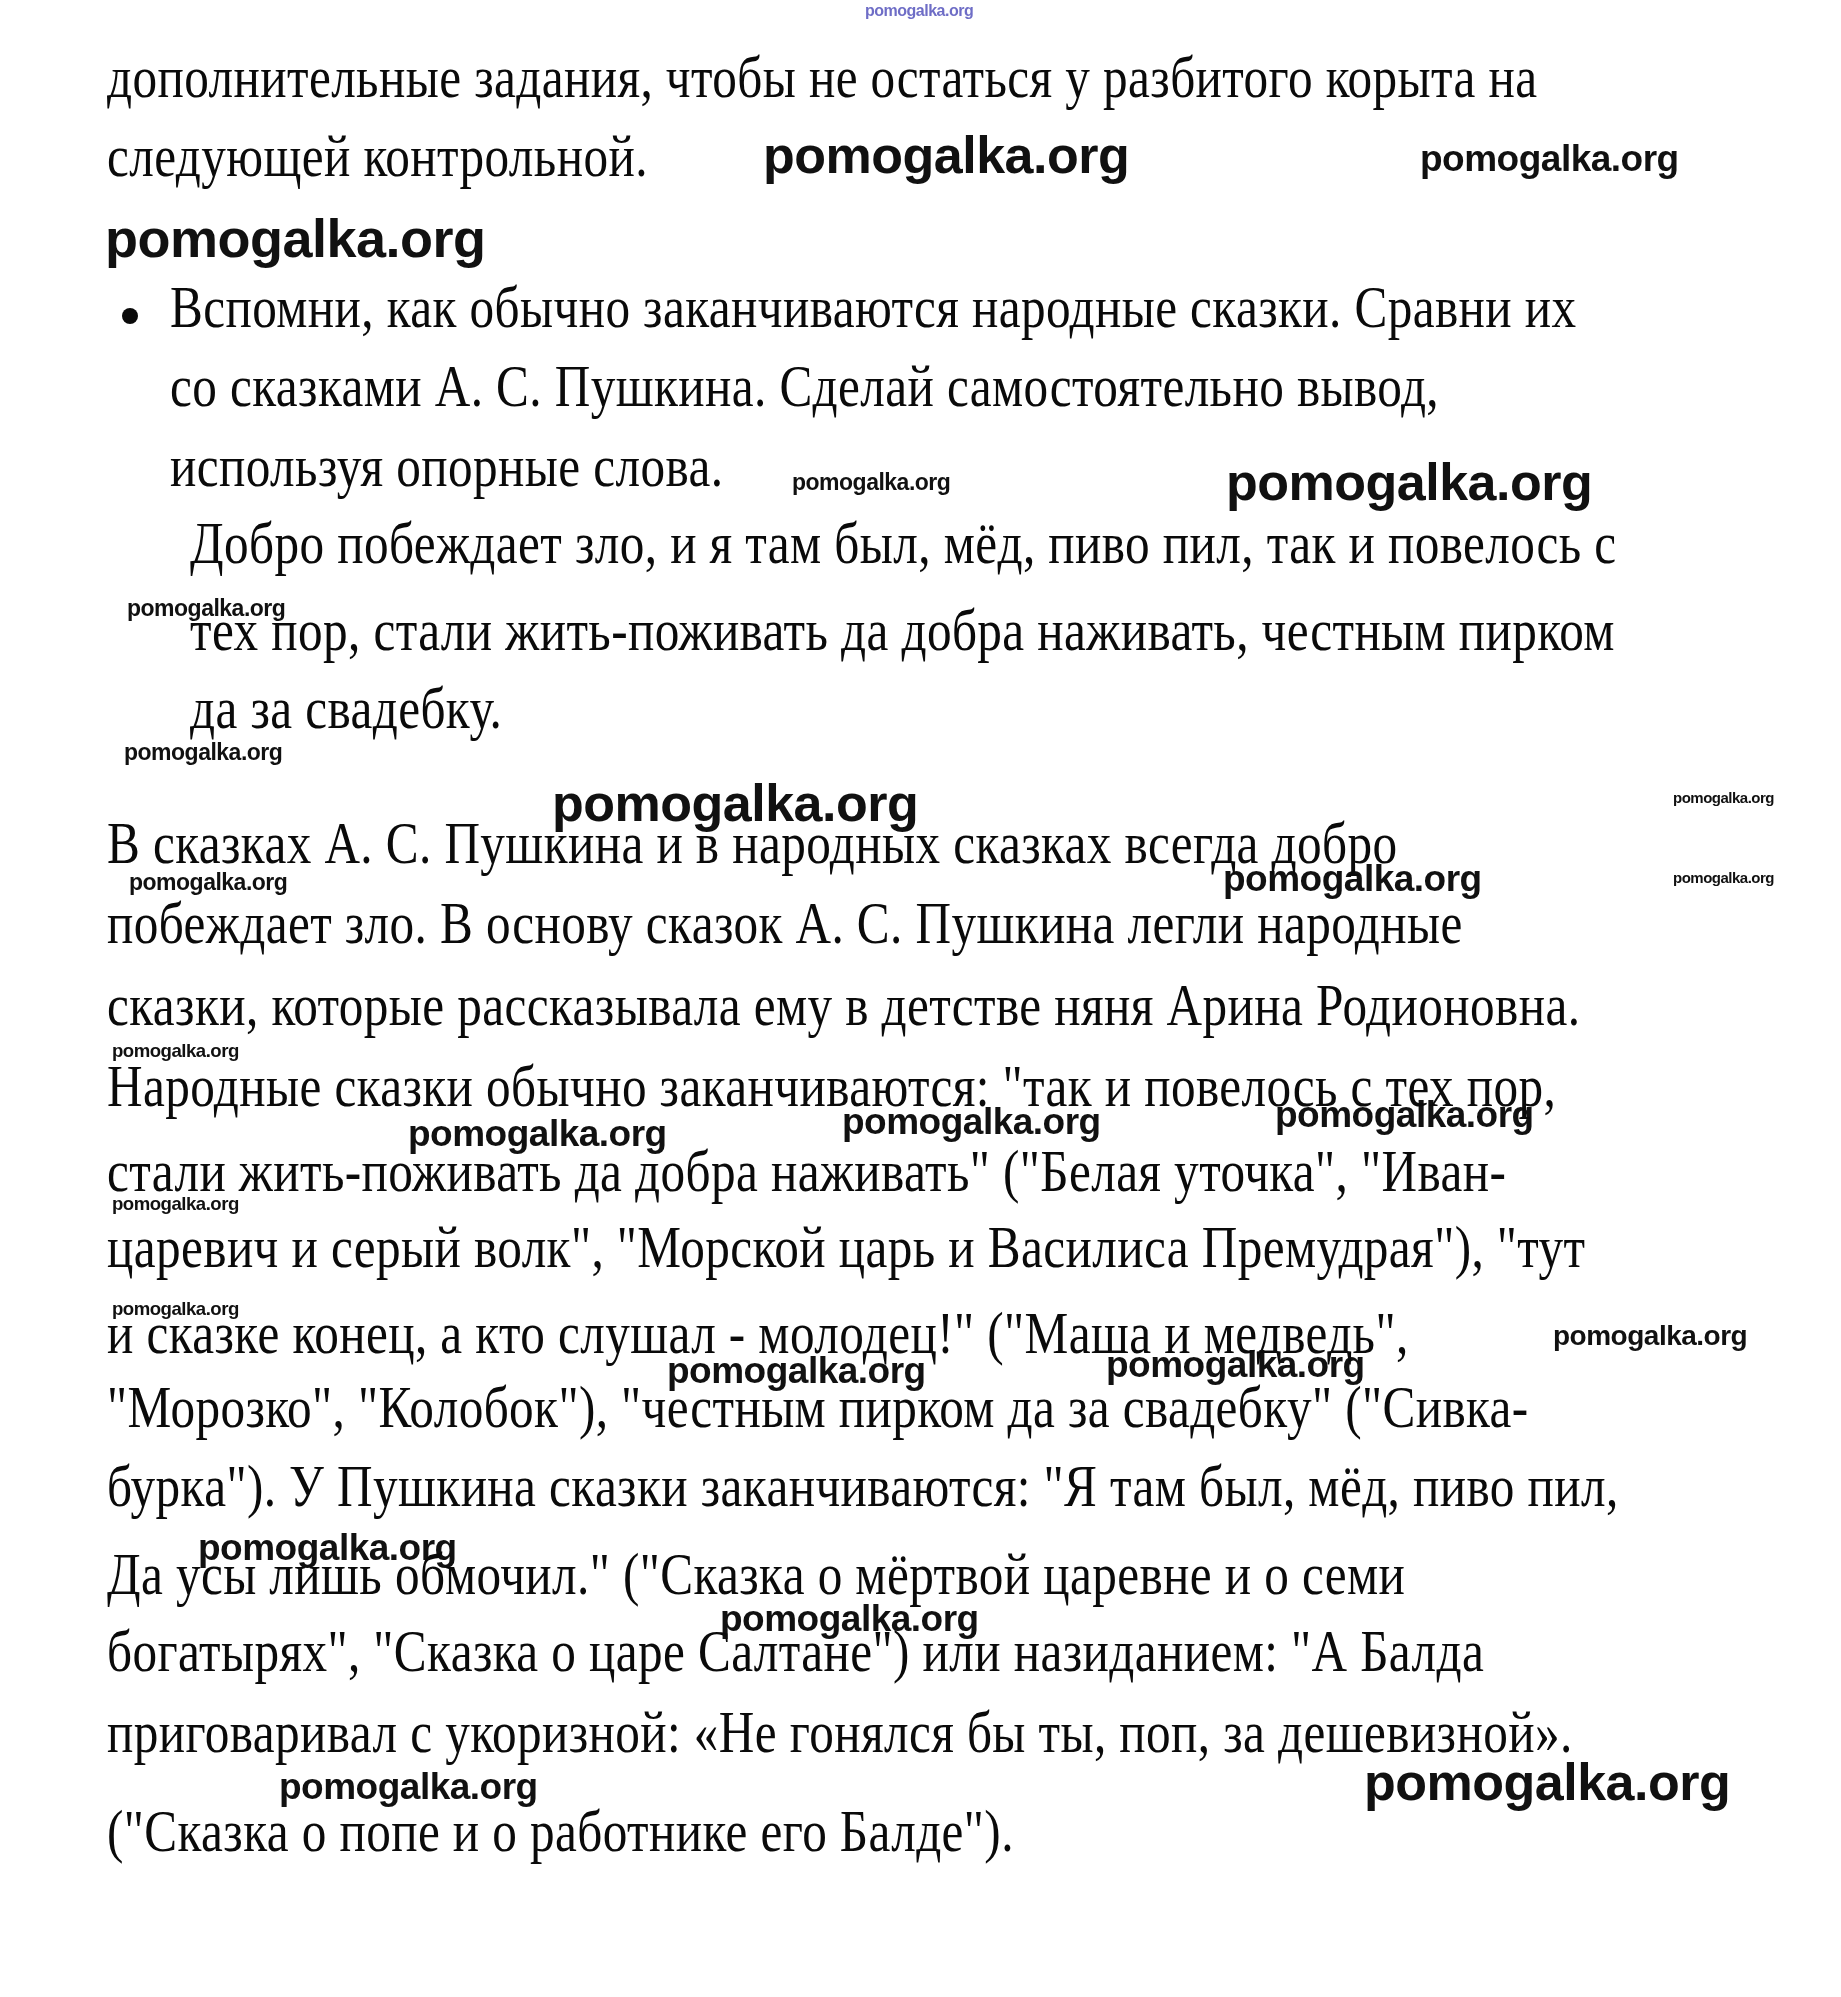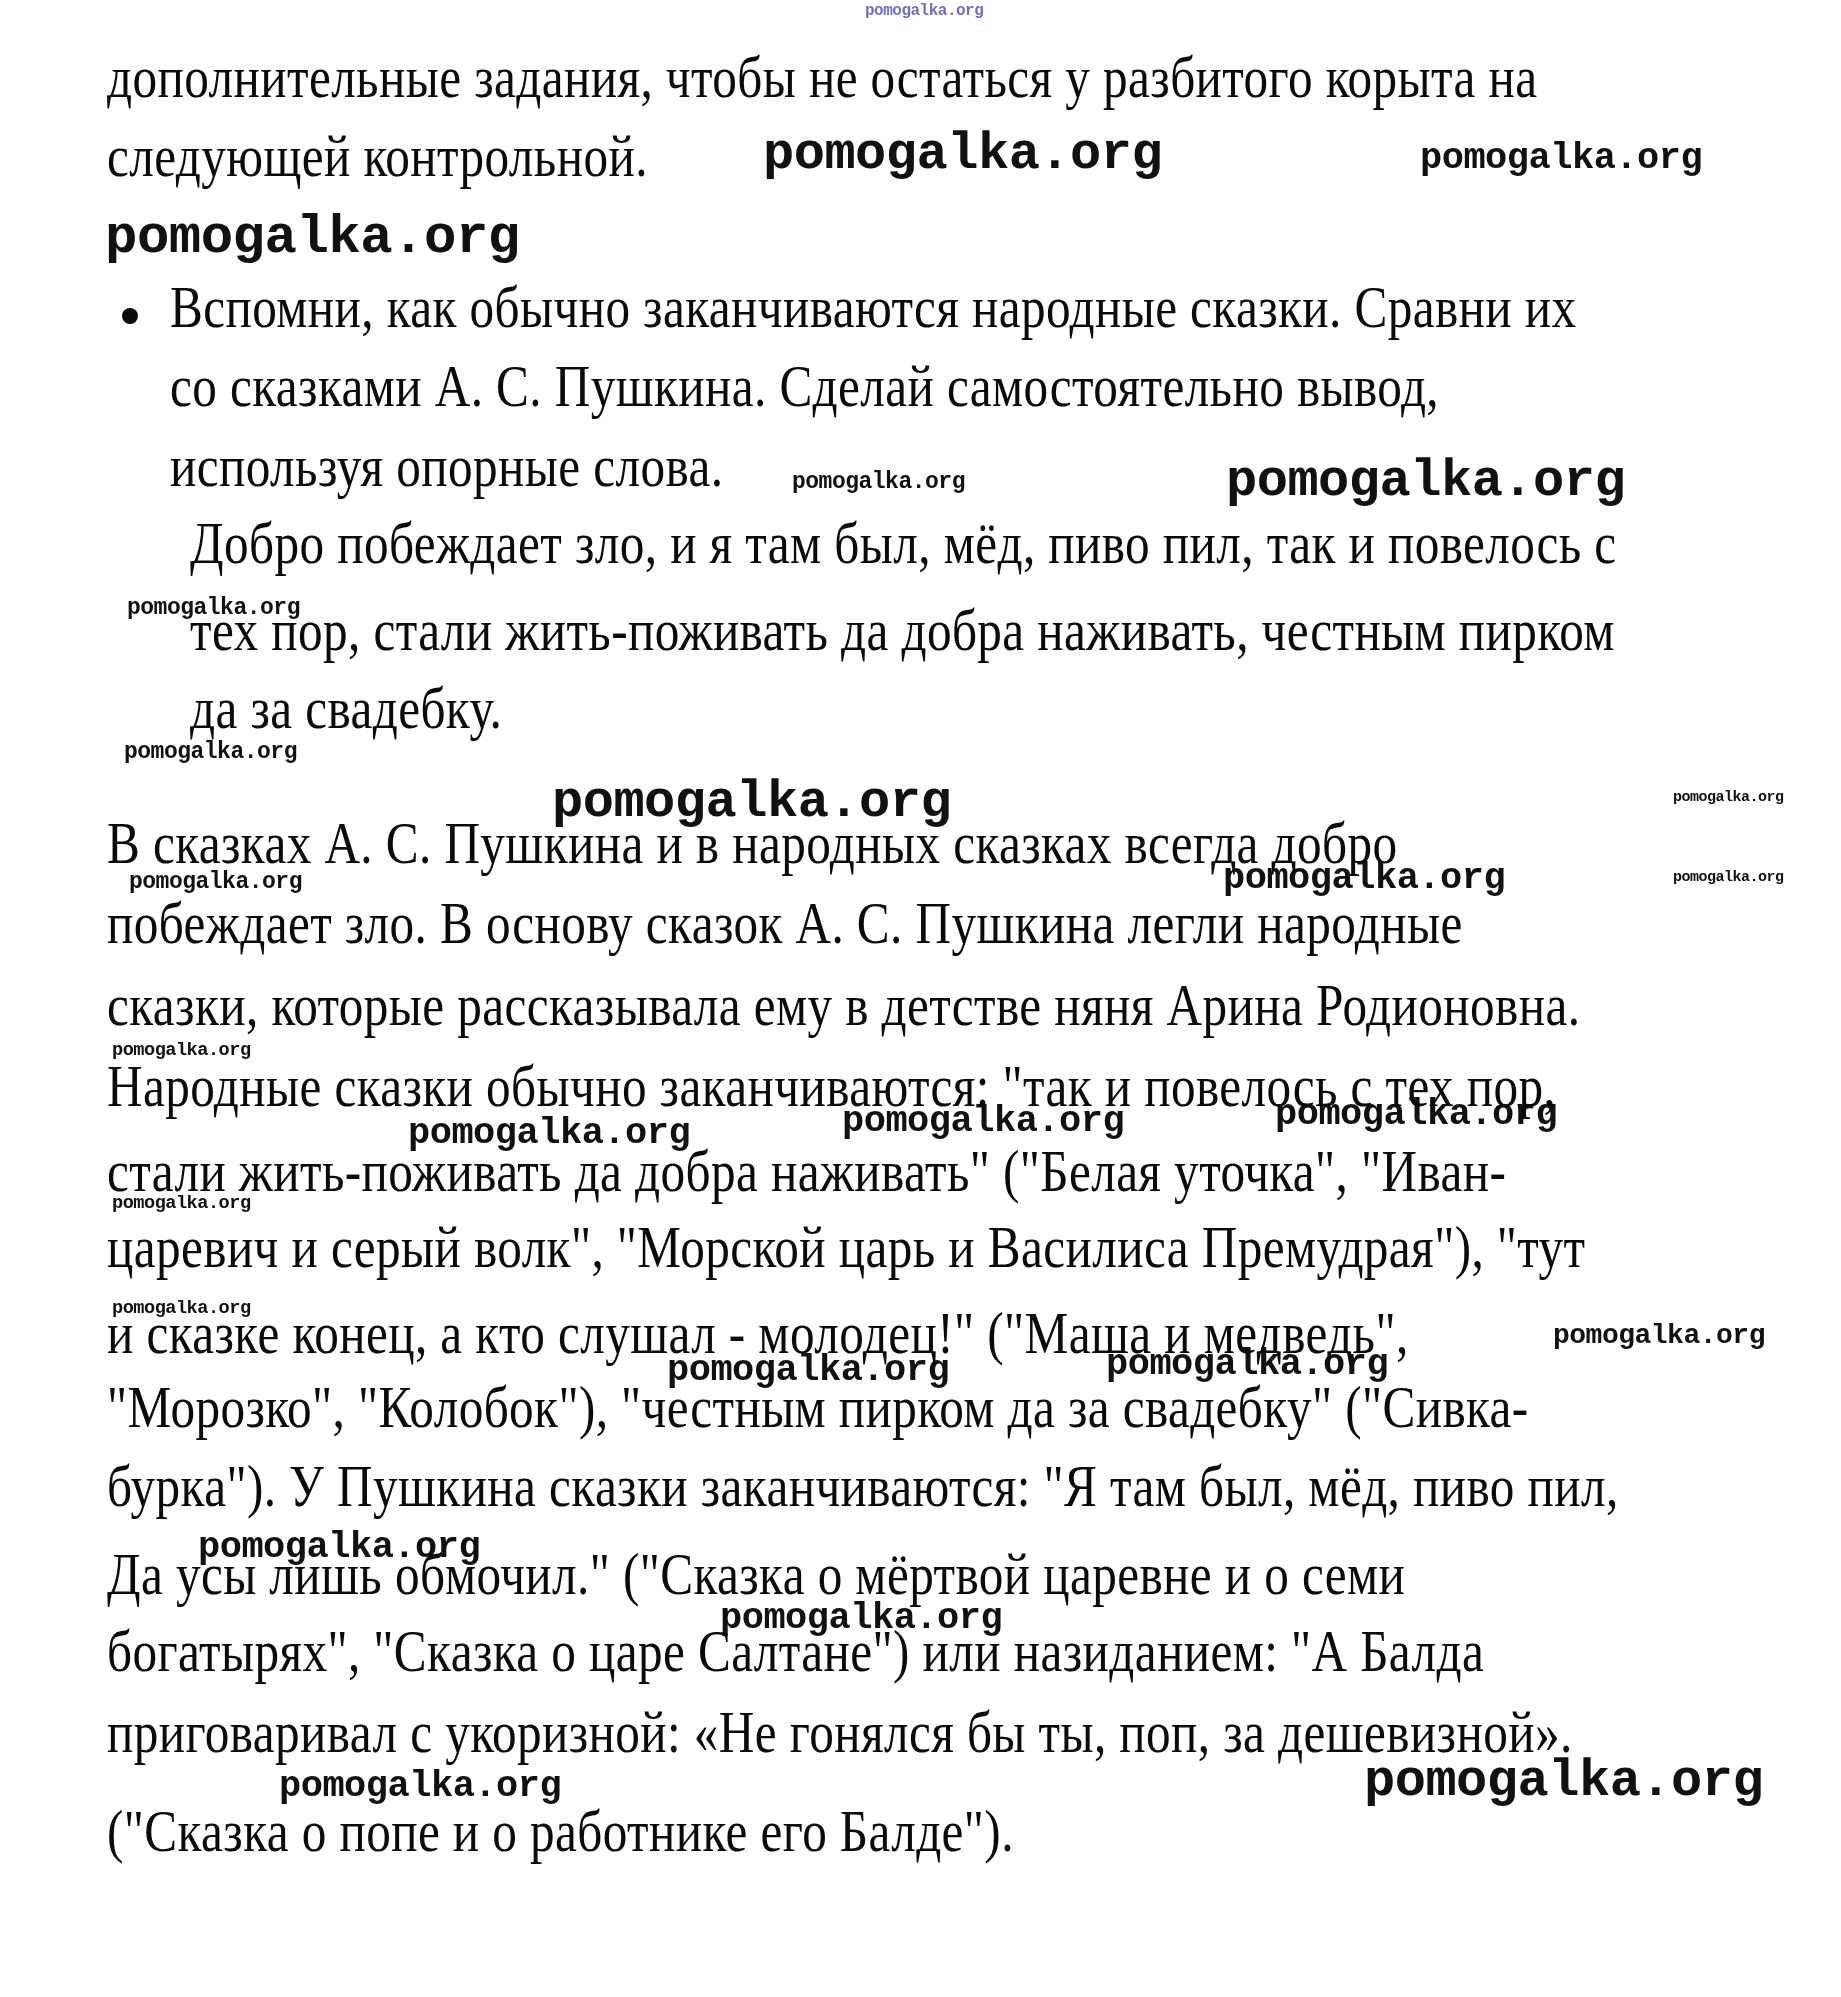--- a/index.html
+++ b/index.html
@@ -18,21 +18,21 @@
     line-height:1;
     color:#0a0a0a;
     white-space:nowrap;
     transform:scaleX(0.82);
     transform-origin:0 0;
     letter-spacing:0.5px;
   }
   
   .wm {
     position:absolute;
-    font-family:Liberation Mono, monospace;
+    font-family:Liberation Sans, sans-serif;
     font-weight:bold;
     line-height:1;
     color:#111111;
     white-space:nowrap;
     letter-spacing:-0.5px;
   }
   .wm-blue {
     font-weight:700;
     opacity:0.8;
   }

